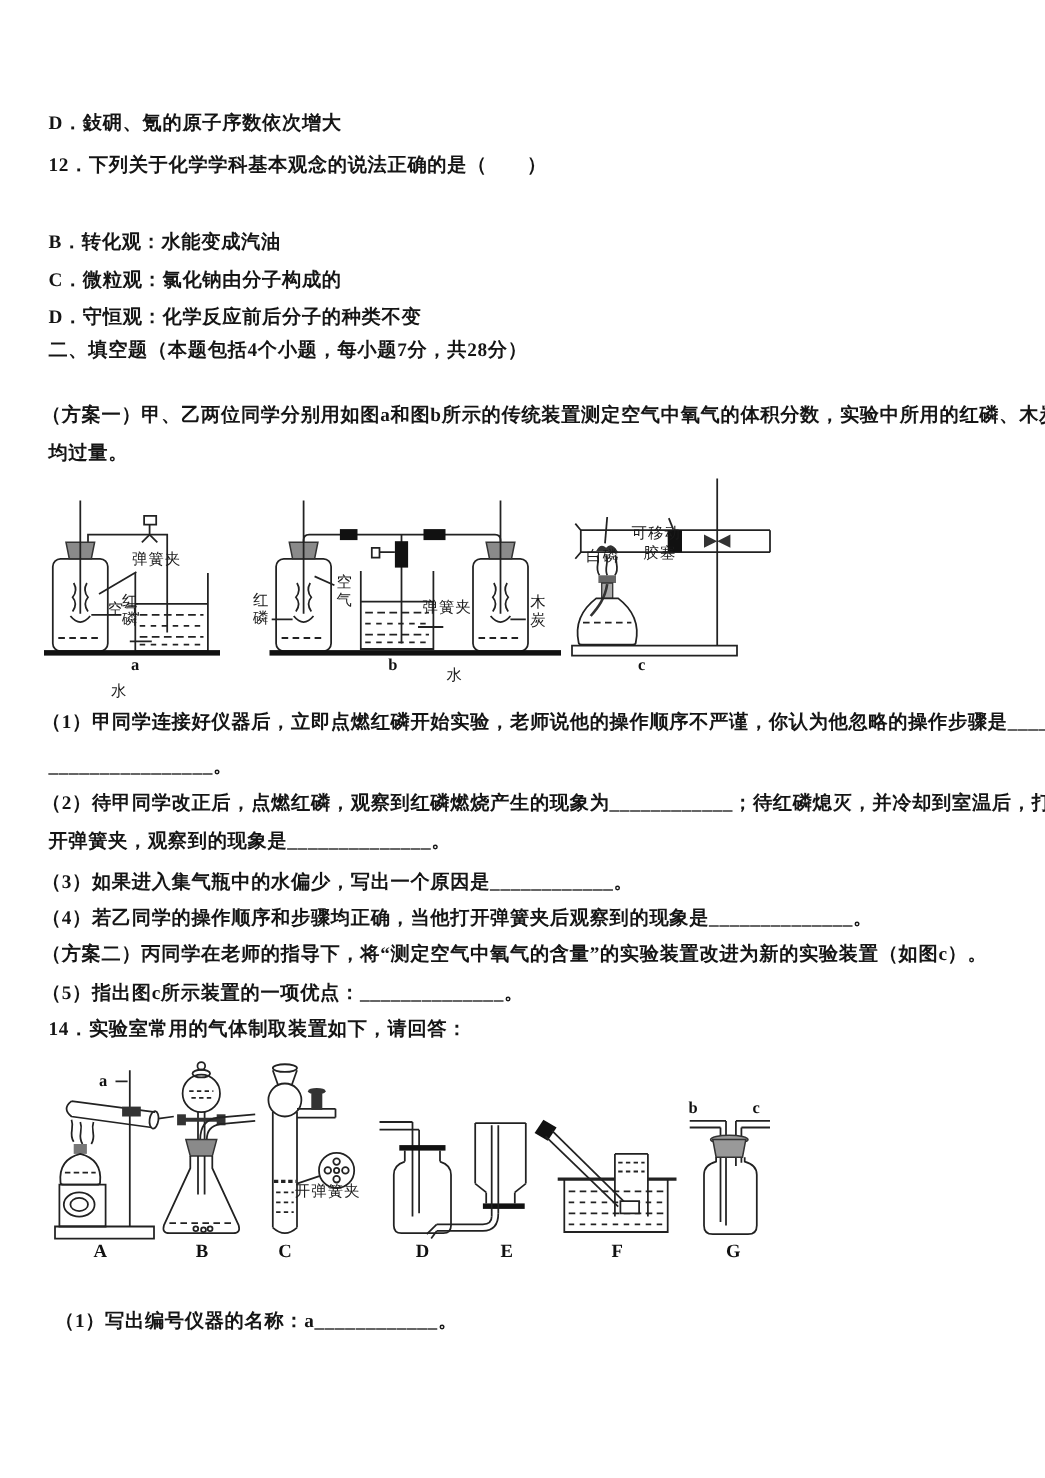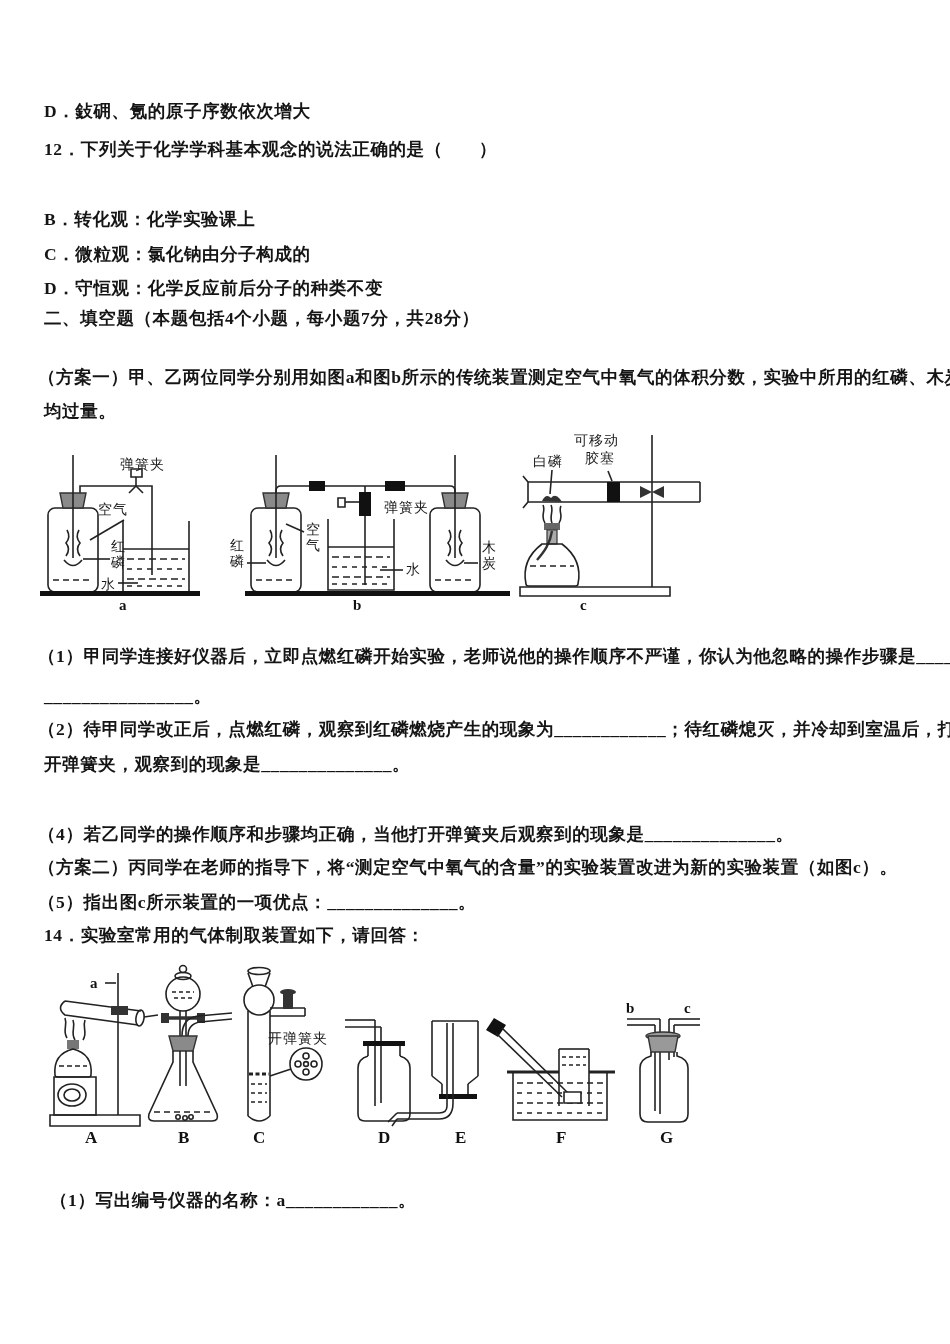--- a/index.html
+++ b/index.html
@@ -1,36 +1,36 @@
 <!DOCTYPE html>
 <html><head>
 <meta charset="utf-8">
 <style>
   html,body{margin:0;padding:0;background:#fff;}
   #page{position:relative;width:950px;height:1344px;background:#ffffff;overflow:hidden;
         font-family:"Liberation Serif","DejaVu Serif",serif;color:#111;}
   .t{position:absolute;left:44px;font-size:17.5px;font-weight:700;letter-spacing:.6px;white-space:nowrap;color:#151515;}
   .fl{position:absolute;font-size:14px;font-weight:400;color:#1a1a1a;letter-spacing:1px;white-space:nowrap;
-      font-family:"Liberation Sans","DejaVu Sans",sans-serif;}
+      font-family:"Liberation Sans","DejaVu Sans",sans-serif;margin-top:44px;}
   .fv{position:absolute;width:17px;font-size:14px;line-height:16px;font-weight:400;color:#1a1a1a;
       font-family:"Liberation Sans","DejaVu Sans",sans-serif;word-break:break-all;}
   .dl{position:absolute;font-size:17px;font-weight:700;color:#111;font-family:"Liberation Serif",serif;}
   .sl{position:absolute;font-size:15px;font-weight:700;color:#111;font-family:"Liberation Serif",serif;}
   svg{position:absolute;}
   svg *{vector-effect:non-scaling-stroke;}
   .ln{stroke:#222;stroke-width:1.6;fill:none;}
 </style>
 </head>
 <body>
 
 <div id="page">
 
   <div class="t" style="top:99px">D．鈙砽、氪的原子序数依次增大</div>
   <div class="t" style="top:137px">12．下列关于化学学科基本观念的说法正确的是（　　）</div>
-  <div class="t" style="top:207px">B．转化观：化学实验课上</div>
+  <div class="t" style="top:207px">B．转化观：水能变成汽油</div>
   <div class="t" style="top:276px">D．守恒观：化学反应前后分子的种类不变</div>
   <div class="t" style="top:242px">C．微粒观：氯化钠由分子构成的</div>
   <div class="t" style="top:306px">二、填空题（本题包括4个小题，每小题7分，共28分）</div>
   <div class="t" style="top:365px;left:38px">（方案一）甲、乙两位同学分别用如图a和图b所示的传统装置测定空气中氧气的体积分数，实验中所用的红磷、木炭</div>
   <div class="t" style="top:399px">均过量。</div>
 
   <svg style="left:40px;top:428px" width="680" height="200" viewBox="0 0 680 200">
     <defs>
       <g id="gbottle">
         <rect x="0" y="0" width="50" height="84" rx="7" class="ln"></rect>
@@ -119,20 +119,21 @@
   <div class="sl" style="left:353px;top:597px">b</div>
   <div class="fl" style="left:533px;top:453px">白磷</div>
   <div class="fl" style="left:574px;top:432px">可移动</div>
   <div class="fl" style="left:585px;top:450px">胶塞</div>
   <div class="sl" style="left:580px;top:597px">c</div>
 
   <div class="t" style="top:644px;left:38px">（1）甲同学连接好仪器后，立即点燃红磷开始实验，老师说他的操作顺序不严谨，你认为他忽略的操作步骤是______</div>
   <div class="t" style="top:684px">________________。</div>
   <div class="t" style="top:717px;left:38px">（2）待甲同学改正后，点燃红磷，观察到红磷燃烧产生的现象为____________；待红磷熄灭，并冷却到室温后，打</div>
   <div class="t" style="top:752px">开弹簧夹，观察到的现象是______________。</div>
+  <div class="t" style="top:789px;left:38px">（3）如果进入集气瓶中的水偏少，写出一个原因是____________。</div>
   <div class="t" style="top:822px;left:38px">（4）若乙同学的操作顺序和步骤均正确，当他打开弹簧夹后观察到的现象是______________。</div>
   <div class="t" style="top:855px;left:38px">（方案二）丙同学在老师的指导下，将“测定空气中氧气的含量”的实验装置改进为新的实验装置（如图c）。</div>
   <div class="t" style="top:890px;left:38px">（5）指出图c所示装置的一项优点：______________。</div>
   <div class="t" style="top:923px">14．实验室常用的气体制取装置如下，请回答：</div>
 
   <svg style="left:35px;top:956px" width="700" height="212" viewBox="0 0 700 212">
 
     <g>
       <line x1="83" y1="17" x2="83" y2="159" class="ln"></line>
       <rect x="15" y="159" width="90" height="11" class="ln"></rect>

